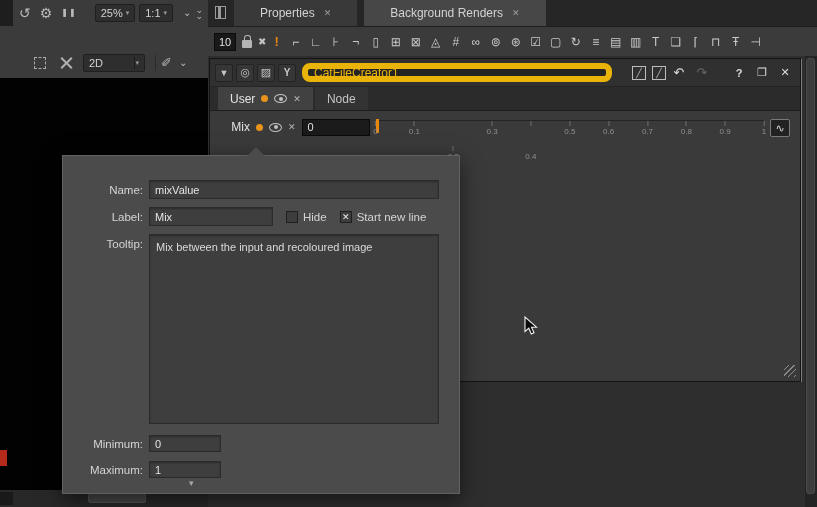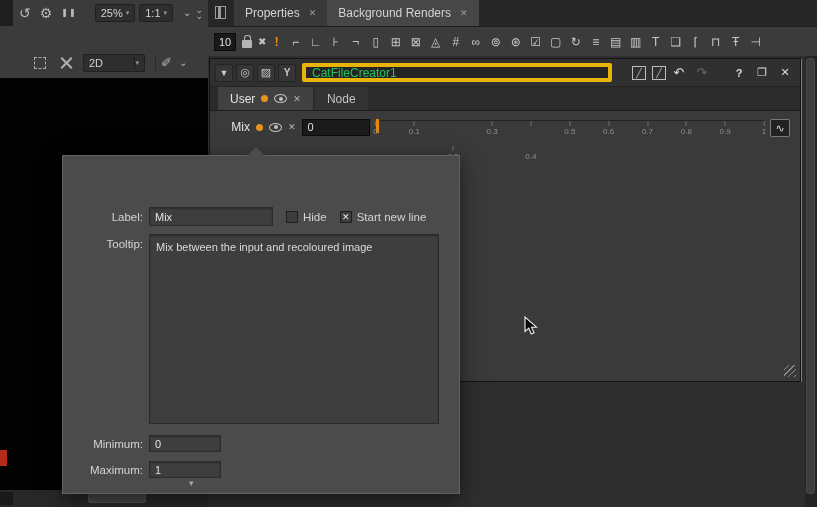--- a/index.html
+++ b/index.html
@@ -31,38 +31,38 @@
   .red-marker { position:absolute; left:0; top:372px; width:7px; height:16px; background:#b62a1c; }
   .hscroll { position:absolute; left:0; top:490px; width:208px; height:17px; background:#282828; }
   .hscroll .cornerbox { position:absolute; left:0; top:2px; width:13px; height:13px; background:#191919; }
   .hscroll .handle { position:absolute; left:88px; top:3px; width:58px; height:10px; background:#484848; border:1px solid #555; border-radius:2px; }
 
   
   .right-pane { position:absolute; left:208px; top:0; width:609px; height:507px; background:#2f2f2f; }
   .tabbar { position:absolute; left:0; top:0; width:609px; height:26px; background:#262626; display:flex; align-items:stretch; }
   .paneicon { position:relative; width:11px; height:13px; border:1px solid #9a9a9a; margin:6px 8px 0 7px; }
   .paneicon::after { content:""; position:absolute; left:2px; top:0; width:3px; height:100%; background:#9a9a9a; }
-  .ptab { display:flex; align-items:center; gap:9px; padding:0 11px; font-size:12px; color:#d3d3d3; }
+  .ptab { display:flex; align-items:center; gap:9px; padding:0 26px; font-size:12px; color:#d3d3d3; }
   .ptab.selected { background:#393939; }
-  .ptab.other { background:#474747; }
+  .ptab.other { background:#474747; margin-left:7px; }
   .tclose { color:#9c9c9c; font-size:9px; }
 
   .ktoolbar { position:absolute; left:0; top:26px; width:609px; height:30px; background:#3b3b3b; border-top:1px solid #1f1f1f; display:flex; align-items:center; gap:6px; padding:0 6px; }
   .histfield { width:22px; height:18px; background:#191919; border:1px solid #0c0c0c; color:#e0e0e0; font-size:11px; display:flex; align-items:center; justify-content:center; }
   .lock { position:relative; width:10px; height:8px; background:#b5b5b5; border-radius:1px; margin-top:5px; }
   .lock::before { content:""; position:absolute; left:1.5px; top:-5px; width:5px; height:5px; border:1.5px solid #b5b5b5; border-bottom:none; border-radius:3px 3px 0 0; }
   .delico { color:#c2c2c2; font-size:10px; }
   .alert { color:#e8860d; font-weight:bold; font-size:13px; padding:0 2px; }
   .kicons { display:flex; align-items:center; gap:2px; }
   .kicon { width:18px; height:18px; display:flex; align-items:center; justify-content:center; color:#c9c9c9; font-size:12px; }
 
   .node-panel { position:absolute; left:1px; top:58px; width:592px; height:324px; background:#3a3a3a; border:1px solid #141414; box-shadow:1px 1px 0 #7c7c7c; display:flex; flex-direction:column; }
   .nheader { height:28px; background:#303030; display:flex; align-items:center; gap:3px; padding:0 5px; border-bottom:1px solid #242424; }
   .hbtn { width:18px; height:18px; display:flex; align-items:center; justify-content:center; background:#363636; border:1px solid #232323; border-radius:2px; color:#c9c9c9; font-size:9px; }
-  .title-field { width:310px; height:19px; background:#242424; border:4px solid #eab308; border-radius:2px; padding:0 6px; color:#22c55e; font-size:12px; display:flex; align-items:center; margin-left:3px; }
+  .title-field { width:310px; height:19px; background:#242424; border:6px solid #eab308; border-radius:8px; padding:0 6px; color:#eab308; font-size:12px; display:flex; align-items:center; margin-left:3px; }
   .hspacer { flex:1; }
   .pbox { width:14px; height:14px; border:1px solid #bdbdbd; color:#bdbdbd; font-size:9px; display:flex; align-items:center; justify-content:center; margin-left:3px; }
   .hico { width:20px; text-align:center; color:#dcdcdc; font-size:13px; }
   .hico.dim { color:#666; }
   .hico.q { font-size:11px; font-weight:bold; }
 
   .ntabs { height:24px; background:#2b2b2b; border-bottom:1px solid #1d1d1d; display:flex; align-items:stretch; gap:2px; padding-left:8px; }
   .ntab { display:flex; align-items:center; gap:6px; padding:0 12px; font-size:12px; color:#c3c3c3; background:#333333; }
   .ntab.sel { background:#414141; color:#e4e4e4; }
   .dot { width:7px; height:7px; border-radius:50%; display:inline-block; }
@@ -292,20 +292,24 @@
 
     <div class="below-panel"></div>
     <div class="vscroll">
       <span class="vhandle"></span>
     </div>
   </div>
 
   <div class="dialog">
     <span class="notch"></span>
 
+    <div class="drow" style="top:24px;">
+      <span class="dlabel">Name:</span>
+      <span class="dinput" style="width:290px;">mixValue</span>
+    </div>
 
     <div class="drow" style="top:51px;">
       <span class="dlabel">Label:</span>
       <span class="dinput" style="width:124px;">Mix</span>
       <span class="checkbox" style="margin-left:13px;"></span>
       <span class="cblabel">Hide</span>
       <span class="checkbox checked" style="margin-left:13px;">✕</span>
       <span class="cblabel">Start new line</span>
     </div>
 

